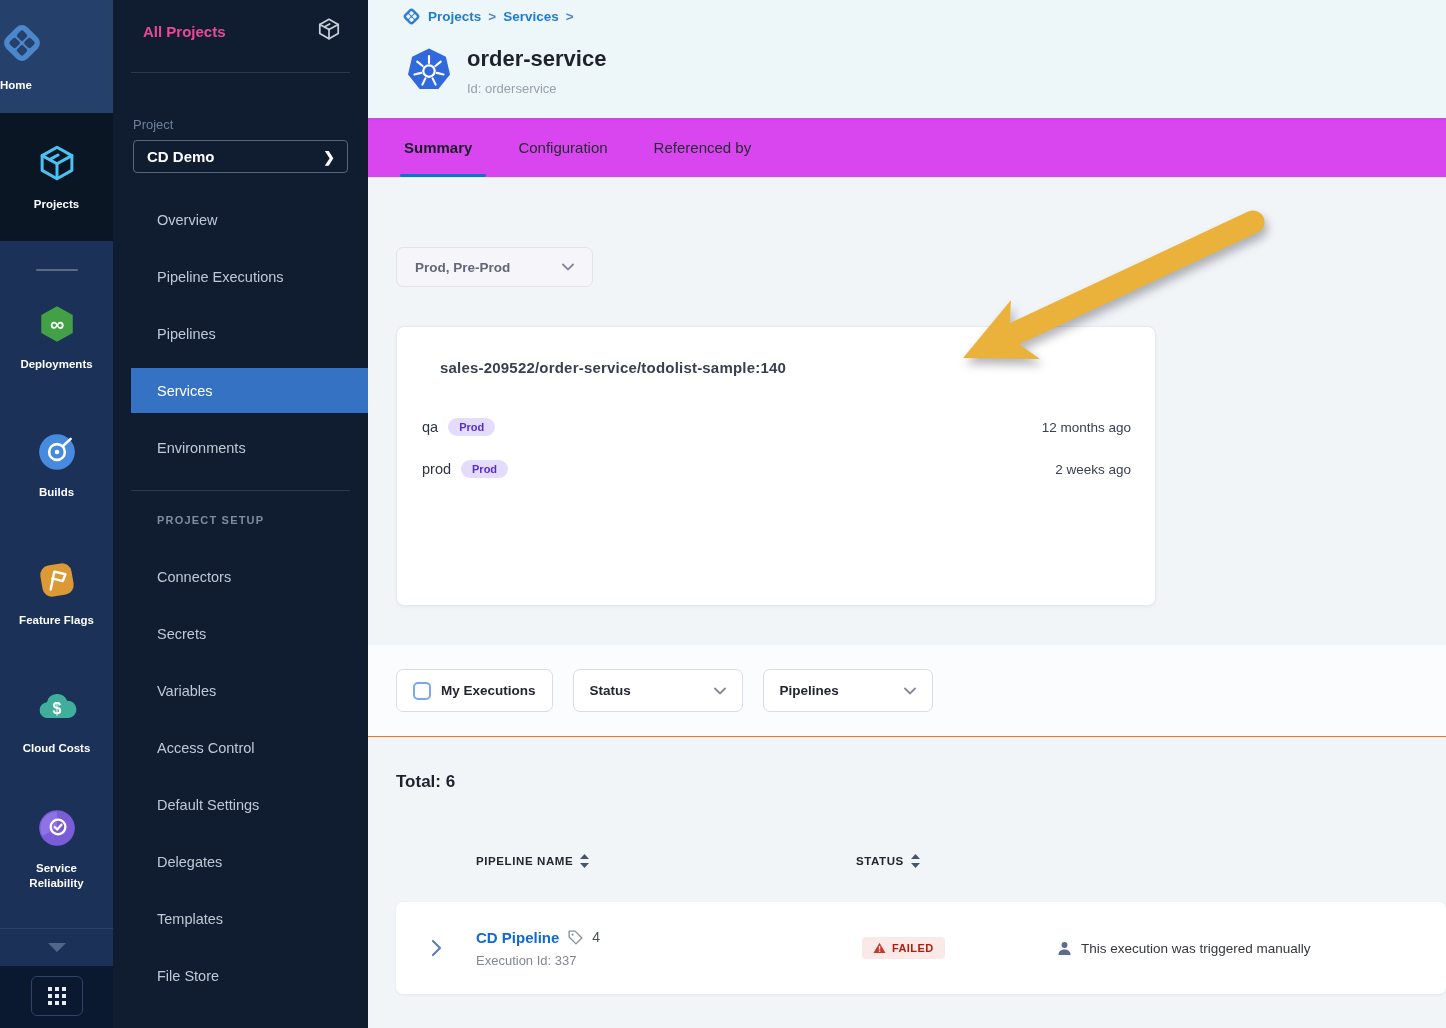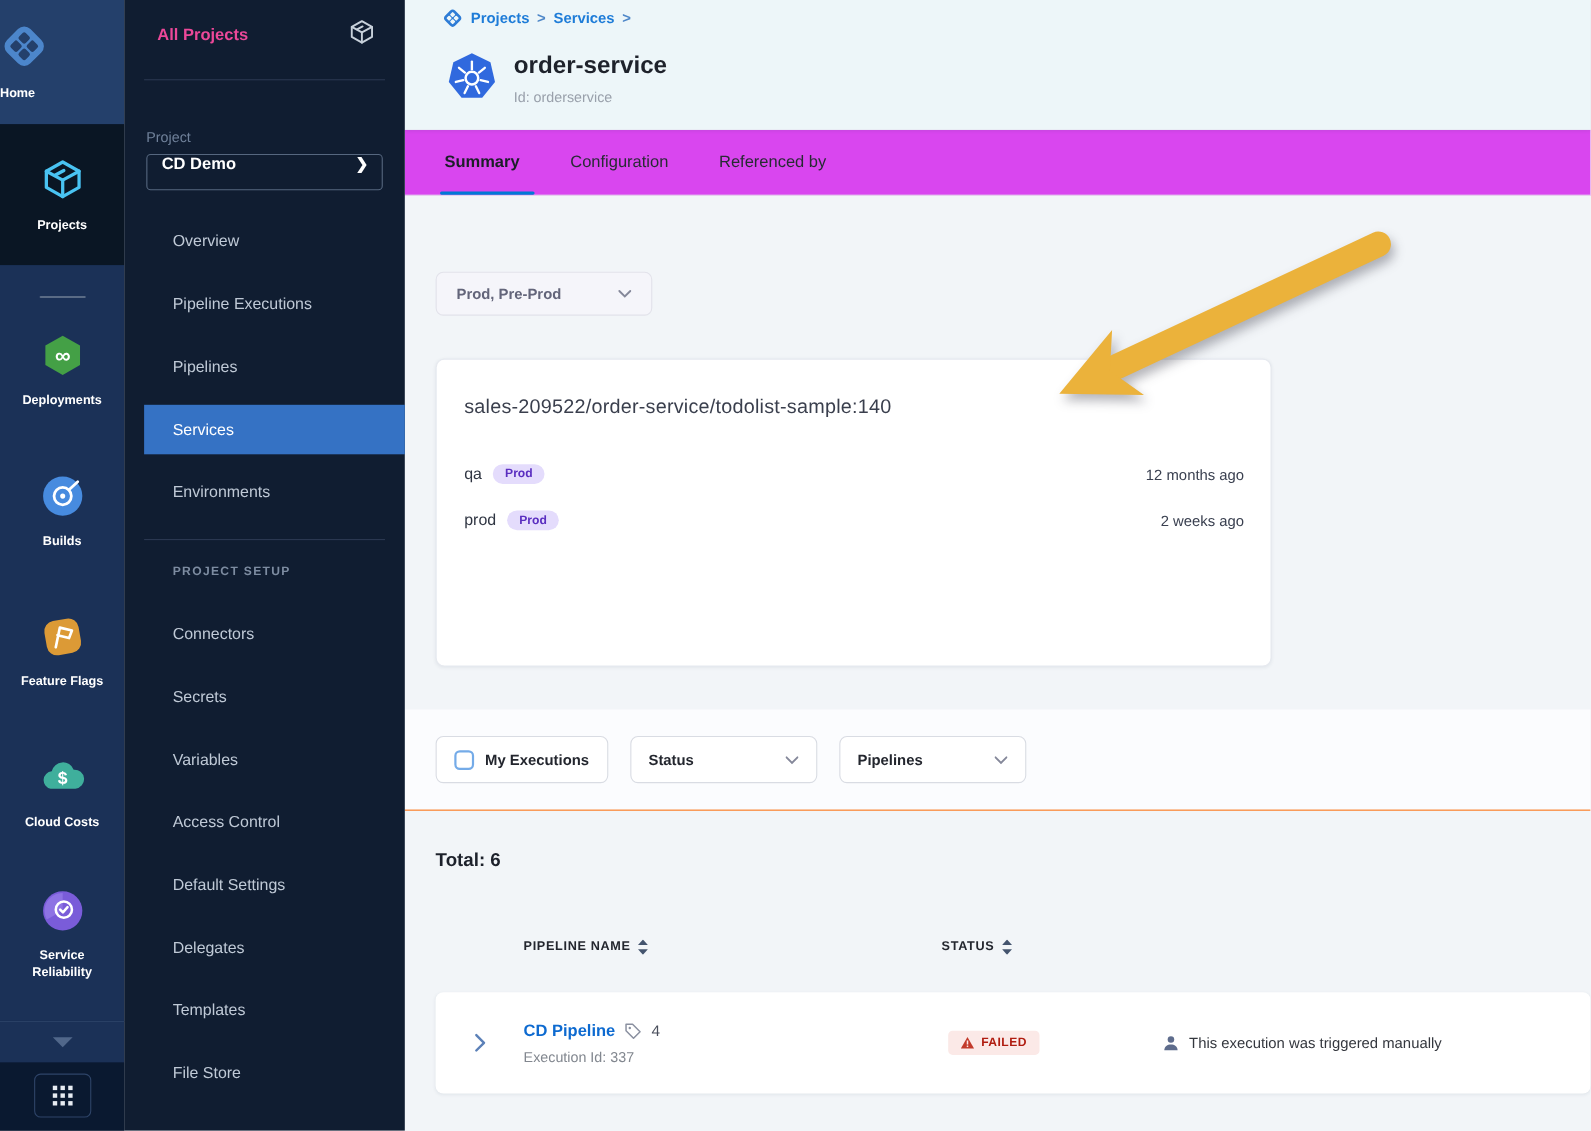--- a/index.html
+++ b/index.html
@@ -18,21 +18,21 @@
   .tri-down { width:0; height:0; border-left:9px solid transparent; border-right:9px solid transparent; border-top:9px solid #51678A; }
   .rail-bottom { height:62px; background:#0A1930; display:flex; align-items:flex-start; justify-content:center; padding-top:10px; }
   .grid-btn { width:52px; height:40px; border:1.5px solid #2E4468; border-radius:6px; display:flex; align-items:center; justify-content:center; }
 
   
   .sidebar { position:absolute; left:113px; top:0; width:255px; height:1028px; background:#101D31; z-index:5; color:#C6CFDA; }
   .sb-head { display:flex; align-items:center; justify-content:space-between; padding:0 26px 0 30px; height:62px; }
   .sb-head-label { color:#ec4899; font-weight:700; font-size:15px; }
   .sb-divider { height:1px; background:#2A3750; margin:10px 18px 0; }
   .sb-project-label { color:#6F8099; font-size:13px; margin:44px 0 8px 20px; }
-  .sb-select { margin:0 20px; height:33px; border:1.5px solid #56677F; border-radius:4px; display:flex; align-items:flex-start; justify-content:space-between; padding:0 12px 0 13px; cursor:pointer; }
+  .sb-select { margin:0 20px; height:33px; border:1.5px solid #56677F; border-radius:4px; display:flex; align-items:center; justify-content:space-between; padding:0 12px 0 13px; cursor:pointer; }
   .sb-select-text { color:#FFFFFF; font-weight:700; font-size:15px; }
   .sb-select-arrow { color:#FFFFFF; font-weight:700; font-size:14px; }
   .sb-nav { margin-top:18px; display:flex; flex-direction:column; }
   .sb-item { height:57px; display:flex; align-items:center; padding-left:44px; font-size:14.5px; color:#BFC9D6; cursor:pointer; }
   .sb-item.active { background:#3572C4; color:#FFFFFF; margin-left:18px; padding-left:26px; height:45px; margin-top:6px; margin-bottom:6px; }
   .sb-section { color:#7D8CA1; font-size:11px; font-weight:700; letter-spacing:1.2px; padding-left:44px; height:57px; display:flex; align-items:center; }
 
   
   .main { position:absolute; left:368px; top:0; width:1078px; height:1028px; background:#F2F5F8; }
   .page-header { height:118px; background:#EDF6F9; box-shadow:0 1px 3px rgba(60,80,100,.12); position:relative; }
@@ -46,21 +46,21 @@
   .tab { display:flex; align-items:center; font-size:15px; color:#272B33; cursor:pointer; position:relative; }
   .tab.active { font-weight:700; color:#1B1E28; }
   .tab.active::after { content:""; position:absolute; left:-4px; right:-14px; bottom:0; height:3px; border-radius:2px; background:#0278D5; }
 
   .content { padding:26px 0 0 28px; }
   .section-heading { font-size:15.5px; font-weight:700; color:#1D212B; }
   .pill-select { margin-top:43px; width:197px; height:40px; background:#F5F5FA; border:1px solid #E2E2EA; border-radius:7px; display:flex; align-items:center; justify-content:space-between; padding:0 18px; cursor:pointer; }
   .pill-select-text { color:#63657A; font-size:13.5px; font-weight:700; }
 
   .artifact-card { margin-top:39px; width:760px; height:280px; background:#FFFFFF; border:1px solid #E6E9EF; border-radius:8px; box-shadow:0 1px 3px rgba(40,60,90,.07); padding:32px 24px 0 25px; }
-  .artifact-title { font-size:18px; font-weight:400; color:#3A3F4D; letter-spacing:.2px; }
+  .artifact-title { font-size:15px; font-weight:700; color:#3A3F4D; letter-spacing:.2px;margin-left:18px; }
   .env-row { display:flex; align-items:center; margin-top:24px; }
   .env-name { font-size:14.5px; color:#2F3542; }
   .env-badge { margin-left:10px; background:#E4DCFC; color:#5A2EC0; font-size:11px; font-weight:700; border-radius:9px; padding:3px 11px; }
   .env-time { margin-left:auto; font-size:13.5px; color:#3A4050; }
 
   .filter-band { margin-left:-28px; margin-top:39px; height:92px; background:#FBFCFE; border-bottom:1px solid #f97316; display:flex; align-items:center; gap:20px; padding-left:28px; }
   .filter-box { height:43px; background:#FFFFFF; border:1px solid #D9DCE3; border-radius:7px; display:flex; align-items:center; gap:10px; padding:0 16px; cursor:pointer; }
   .filter-box .label { font-size:13.5px; font-weight:600; color:#23262E; }
   .checkbox { width:18px; height:18px; border:2px solid #74ABE8; border-radius:5px; background:#FFF; }
   .filter-dd { width:170px; justify-content:space-between; }

